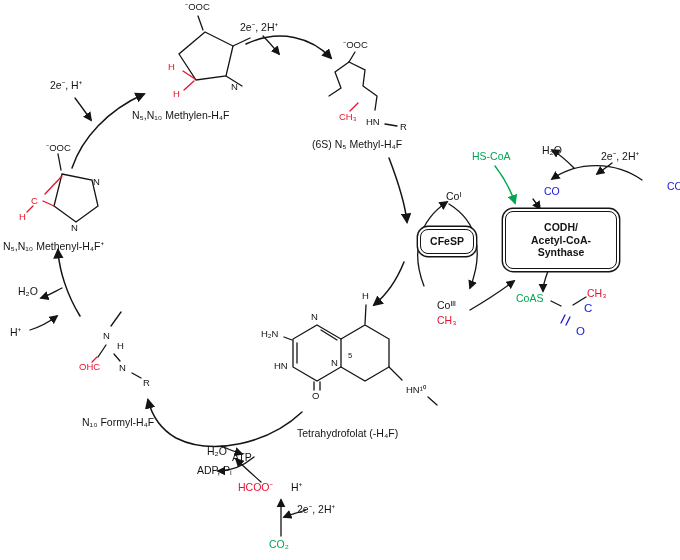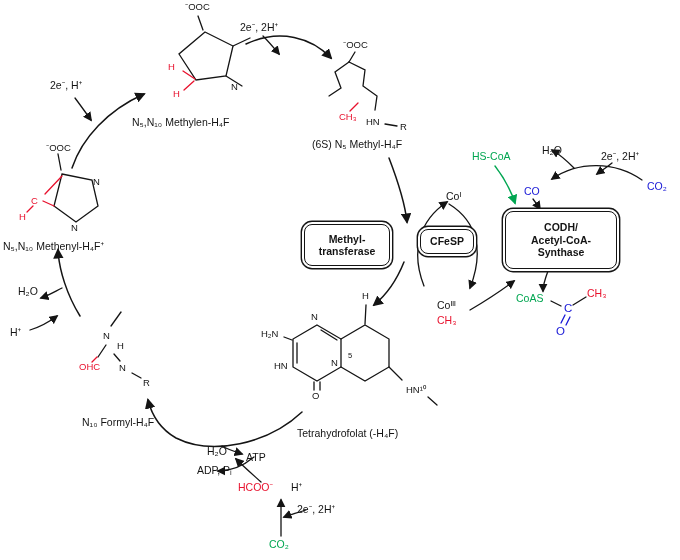--- a/index.html
+++ b/index.html
@@ -4,21 +4,21 @@
 <style>
   html,body{margin:0;padding:0;background:#fff;}
   .stage{position:relative;width:680px;height:560px;background:#ffffff;
          font-family:"Liberation Sans",sans-serif;overflow:hidden;}
   svg.layer{position:absolute;left:0;top:0;}
   .t{position:absolute;font-weight:normal;font-size:10.5px;color:#141414;
      white-space:nowrap;line-height:1.1;}
   .atom{font-size:9.5px;}
   .tiny{font-size:7.5px;}
   .big{font-size:11.5px;}
-  .red{color:#e8112d;} .green{color:#00a651;} .blue{color:#1717d6;}
+  .red{color:#e8112d;} .green{color:#00a651;} .blue{color:#1717d6;margin-left:20px;}
   .dbox{position:absolute;background:#fff;border:1.5px solid #141414;border-radius:8px;
         box-shadow:0 0 0 2px #fff,0 0 0 3.4px #141414;
         display:flex;flex-direction:column;align-items:center;justify-content:center;
         text-align:center;font-weight:bold;font-size:10.5px;color:#141414;line-height:1.18;}
 </style>
 </head>
 <body>
 
 <div class="stage">
 
@@ -110,49 +110,45 @@
       <path d="M 97,357 L 92,362"></path>
     </g>
 
     <g fill="none" stroke="#1717d6" stroke-width="1.3" stroke-linecap="round">
       <path d="M 565,315 L 561,323"></path>
       <path d="M 570,317 L 566,325"></path>
     </g>
   </svg>
 
   <div class="t" style="left:240px;top:22px">2e⁻, 2H⁺</div>
-  <div class="t" style="left:132px;top:117px">N₅,N₁₀ Methylen-H₄F</div>
+  <div class="t" style="left:132px;top:110px">N₅,N₁₀ Methylen-H₄F</div>
   <div class="t" style="left:312px;top:139px">(6S) N₅ Methyl-H₄F</div>
   <div class="t" style="left:50px;top:80px">2e⁻, H⁺</div>
   <div class="t" style="left:3px;top:241px">N₅,N₁₀ Methenyl-H₄F⁺</div>
   <div class="t" style="left:18px;top:286px">H₂O</div>
   <div class="t" style="left:10px;top:327px">H⁺</div>
   <div class="t" style="left:82px;top:417px">N₁₀ Formyl-H₄F</div>
   <div class="t" style="left:297px;top:428px">Tetrahydrofolat (-H₄F)</div>
   <div class="t" style="left:207px;top:446px">H₂O</div>
-  <div class="t" style="left:246px;top:452px">ATP</div>
+  <div class="t" style="left:232px;top:452px">ATP</div>
   <div class="t" style="left:197px;top:465px">ADP, Pᵢ</div>
   <div class="t red" style="left:238px;top:482px">HCOO⁻</div>
   <div class="t" style="left:291px;top:482px">H⁺</div>
   <div class="t" style="left:297px;top:504px">2e⁻, 2H⁺</div>
   <div class="t green" style="left:269px;top:539px">CO₂</div>
 
   <div class="t" style="left:446px;top:191px">Coᴵ</div>
   <div class="t" style="left:437px;top:300px">Coᴵᴵᴵ</div>
   <div class="t red" style="left:437px;top:315px">CH₃</div>
   <div class="t green" style="left:472px;top:151px">HS-CoA</div>
   <div class="t" style="left:542px;top:145px">H₂O</div>
   <div class="t" style="left:601px;top:151px">2e⁻, 2H⁺</div>
   <div class="t blue" style="left:524px;top:186px">CO</div>
   <div class="t blue" style="left:647px;top:181px">CO₂</div>
 
-  <div class="dbox" style="left:304px;top:224px;width:84px;height:40px">
-    <span>Methyl-</span>
-    <span>transferase</span>
-  </div>
   <div class="dbox" style="left:420px;top:229px;width:52px;height:23px">
     <span>CFeSP</span>
   </div>
   <div class="dbox" style="left:505px;top:211px;width:110px;height:56px">
     <span>CODH/</span>
     <span>Acetyl-CoA-</span>
     <span>Synthase</span>
   </div>
 
   <div class="t green" style="left:516px;top:293px">CoAS</div>

